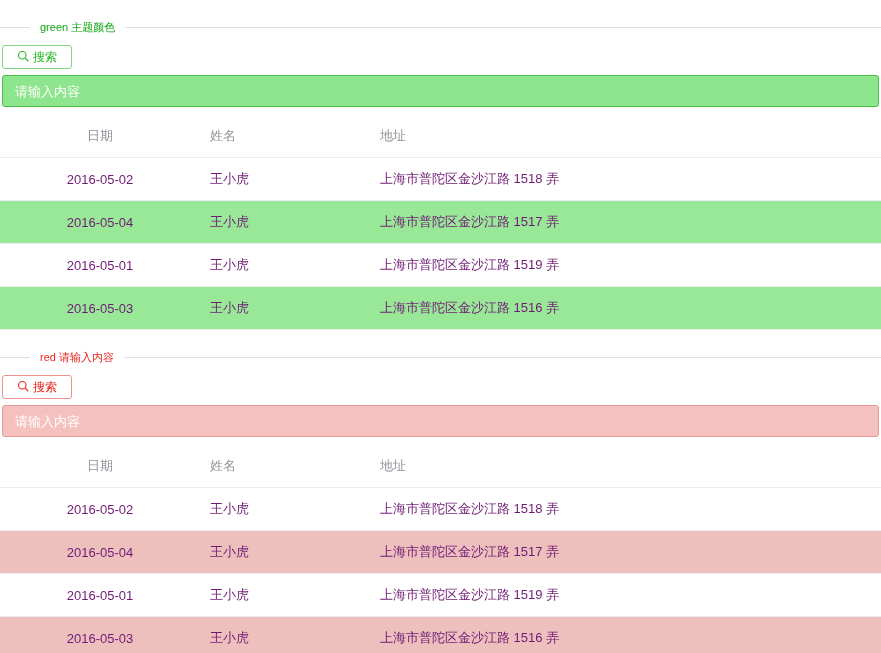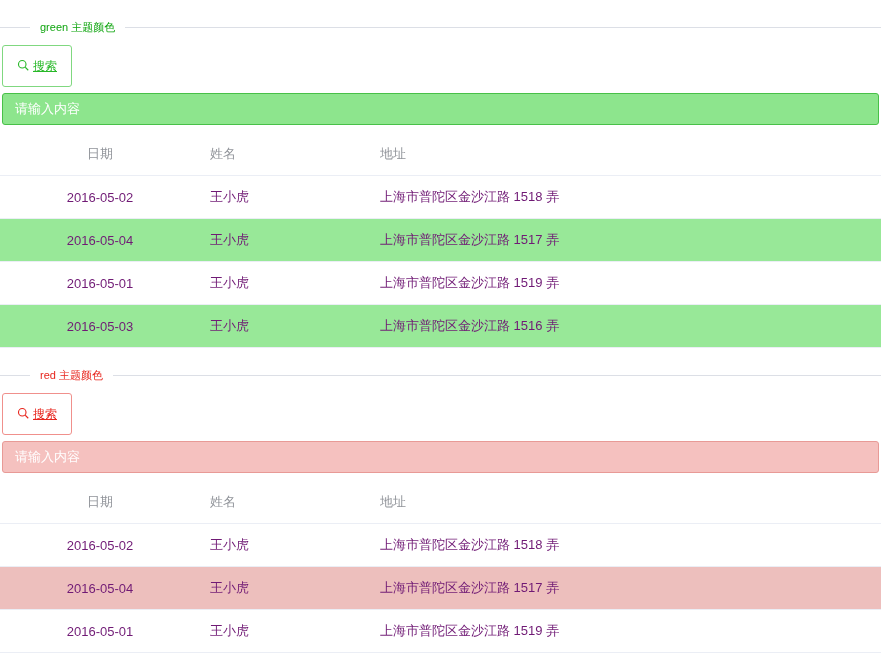--- a/index.html
+++ b/index.html
@@ -5,28 +5,28 @@
 * { box-sizing: border-box; margin: 0; padding: 0; }
 body { font-family: -apple-system, BlinkMacSystemFont, "Helvetica Neue", Arial, sans-serif; font-size: 13px; color: #606266; background: #fff; }
 
 .wrapper { width: 881px; }
 
 .fieldset { border: none; border-top: 1px solid #dcdfe6; margin: 20px 0 10px 0; padding: 0 8px; }
 .fieldset .legend { margin-left: 22px; padding: 0 10px; font-size: 11px; }
 .green-theme .legend-txt { color: #10a510; }
 .red-theme .legend-txt { color: #e7251d; }
 
-.btn { display: inline-flex; align-items: center; gap: 4px; height: 42px; padding: 2px 14px; border: 1px solid; border-radius: 3px; background: #fff; font-size: 12px; cursor: pointer; margin-left: 2px; text-decoration: underline; }
+.btn { display: inline-flex; align-items: center; gap: 4px; height: 24px; padding: 2px 14px; border: 1px solid; border-radius: 3px; background: #fff; font-size: 12px; cursor: pointer; margin-left: 2px; }
 .green-theme .btn { color: #28b828; border-color: #80d880; }
 .red-theme .btn { color: #e7251d; border-color: #f0908c; }
 
 .search-icon { width: 12px; height: 12px; display: inline-block; }
 
 .input-row { margin-top: 6px; padding: 0 2px; }
-.input-field { width: 100%; height: 32px; border: 1px solid; border-radius: 3px; padding: 0 12px; font-size: 13px; outline: none; font-family: Liberation Serif, serif; }
+.input-field { width: 100%; height: 32px; border: 1px solid; border-radius: 3px; padding: 0 12px; font-size: 13px; outline: none; }
 .green-theme .input-field { background: #8de58d; border-color: #48c048; color: #fff; }
 .green-theme .input-field::placeholder { color: #fff; }
 .red-theme .input-field { background: #f5c1bf; border-color: #e89a96; color: #fff; }
 .red-theme .input-field::placeholder { color: #fff; }
 
 .tbl { width: 100%; border-collapse: collapse; margin-top: 8px; }
 .tbl th, .tbl td { text-align: left; padding: 12px 10px; font-size: 13px; font-weight: 400; }
 .tbl thead th { color: #909399; border-bottom: 1px solid #ebeef5; }
 .tbl tbody td { border-bottom: 1px solid #ebeef5; color: #701a75; }
 .tbl .col-date { width: 200px; text-align: center; }
@@ -72,21 +72,21 @@
             <td class="col-address">上海市普陀区金沙江路 1519 弄</td>
           </tr>
           <tr class="striped">
             <td class="col-date">2016-05-03</td>
             <td class="col-name">王小虎</td>
             <td class="col-address">上海市普陀区金沙江路 1516 弄</td>
           </tr>
         </tbody>
       </table></div>
     <div class="red-theme"><fieldset class="fieldset">
-        <legend class="legend"><span class="legend-txt">red 主题颜色</span></legend>
+        <legend class="legend"><span class="legend-txt">red 请输入内容</span></legend>
       </fieldset><button class="btn">
         <span><svg class="search-icon" viewBox="0 0 16 16" fill="none" stroke="#e7251d" stroke-width="1.5">
             <circle cx="7" cy="7" r="5"></circle>
             <line x1="11" y1="11" x2="15" y2="15"></line>
           </svg></span>
         <span>搜索</span>
       </button><div class="input-row"><input class="input-field" placeholder="请输入内容" style=""></div><table class="tbl">
         <thead>
           <tr>
             <th class="col-date">日期</th>

